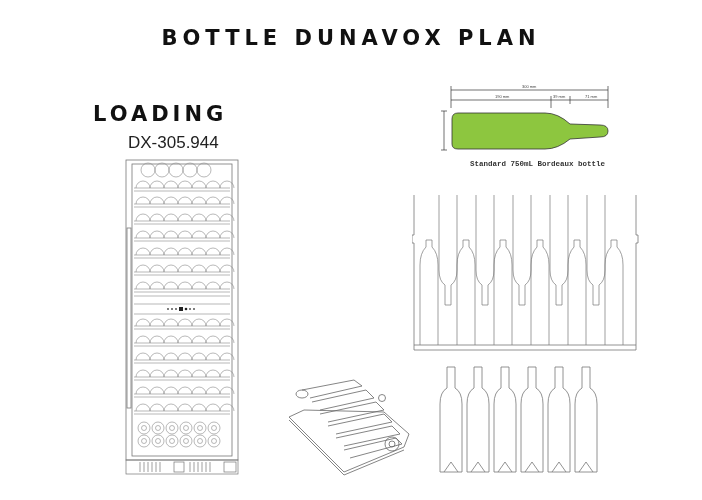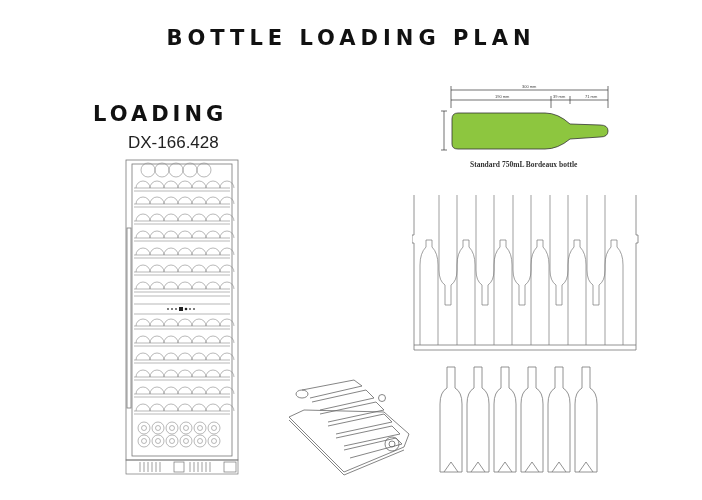--- a/index.html
+++ b/index.html
@@ -1,29 +1,29 @@
 <!DOCTYPE html>
 <html><head>
 <meta charset="utf-8">
 <style>
   html,body{margin:0;padding:0;background:#fff;}
   body{width:702px;height:500px;position:relative;overflow:hidden;font-family:"DejaVu Sans",sans-serif;}
   .title{position:absolute;left:0;top:26px;width:702px;text-align:center;font-family:"DejaVu Sans",sans-serif;font-weight:bold;font-size:21px;letter-spacing:5px;color:#111;}
   .brand{position:absolute;left:93px;top:102px;font-family:"DejaVu Sans",sans-serif;font-weight:bold;font-size:21px;letter-spacing:4px;color:#111;}
   .model{position:absolute;left:128px;top:133px;font-family:"Liberation Sans",sans-serif;font-size:17px;color:#222;}
-  .caption{position:absolute;left:470px;top:160px;font-family:Liberation Serif, serif;font-weight:bold;font-size:7.5px;color:#333;}
+  .caption{position:absolute;left:470px;top:160px;font-family:Liberation Mono, monospace;font-weight:bold;font-size:7.5px;color:#333;}
   .dimtxt{font-family:"Liberation Sans",sans-serif;font-size:4px;fill:#444;}
   svg{position:absolute;}
 </style>
 </head>
 <body>
 
-<div class="title">BOTTLE LOADING PLAN</div>
+<div class="title">BOTTLE DUNAVOX PLAN</div>
 <div class="brand">LOADING</div>
-<div class="model">DX-166.428</div>
+<div class="model">DX-305.944</div>
 
 <svg style="left:440px;top:84px" width="190" height="75" viewBox="0 0 190 75">
   <g stroke="#333" stroke-width="0.7" fill="none">
     <line x1="11" y1="6" x2="168" y2="6"></line>
     <line x1="11" y1="2" x2="11" y2="24"></line>
     <line x1="168" y1="2" x2="168" y2="24"></line>
     <line x1="11" y1="16" x2="168" y2="16"></line>
     <line x1="111" y1="12" x2="111" y2="24"></line>
     <line x1="130" y1="12" x2="130" y2="20"></line>
     <line x1="4" y1="27" x2="4" y2="66"></line>

